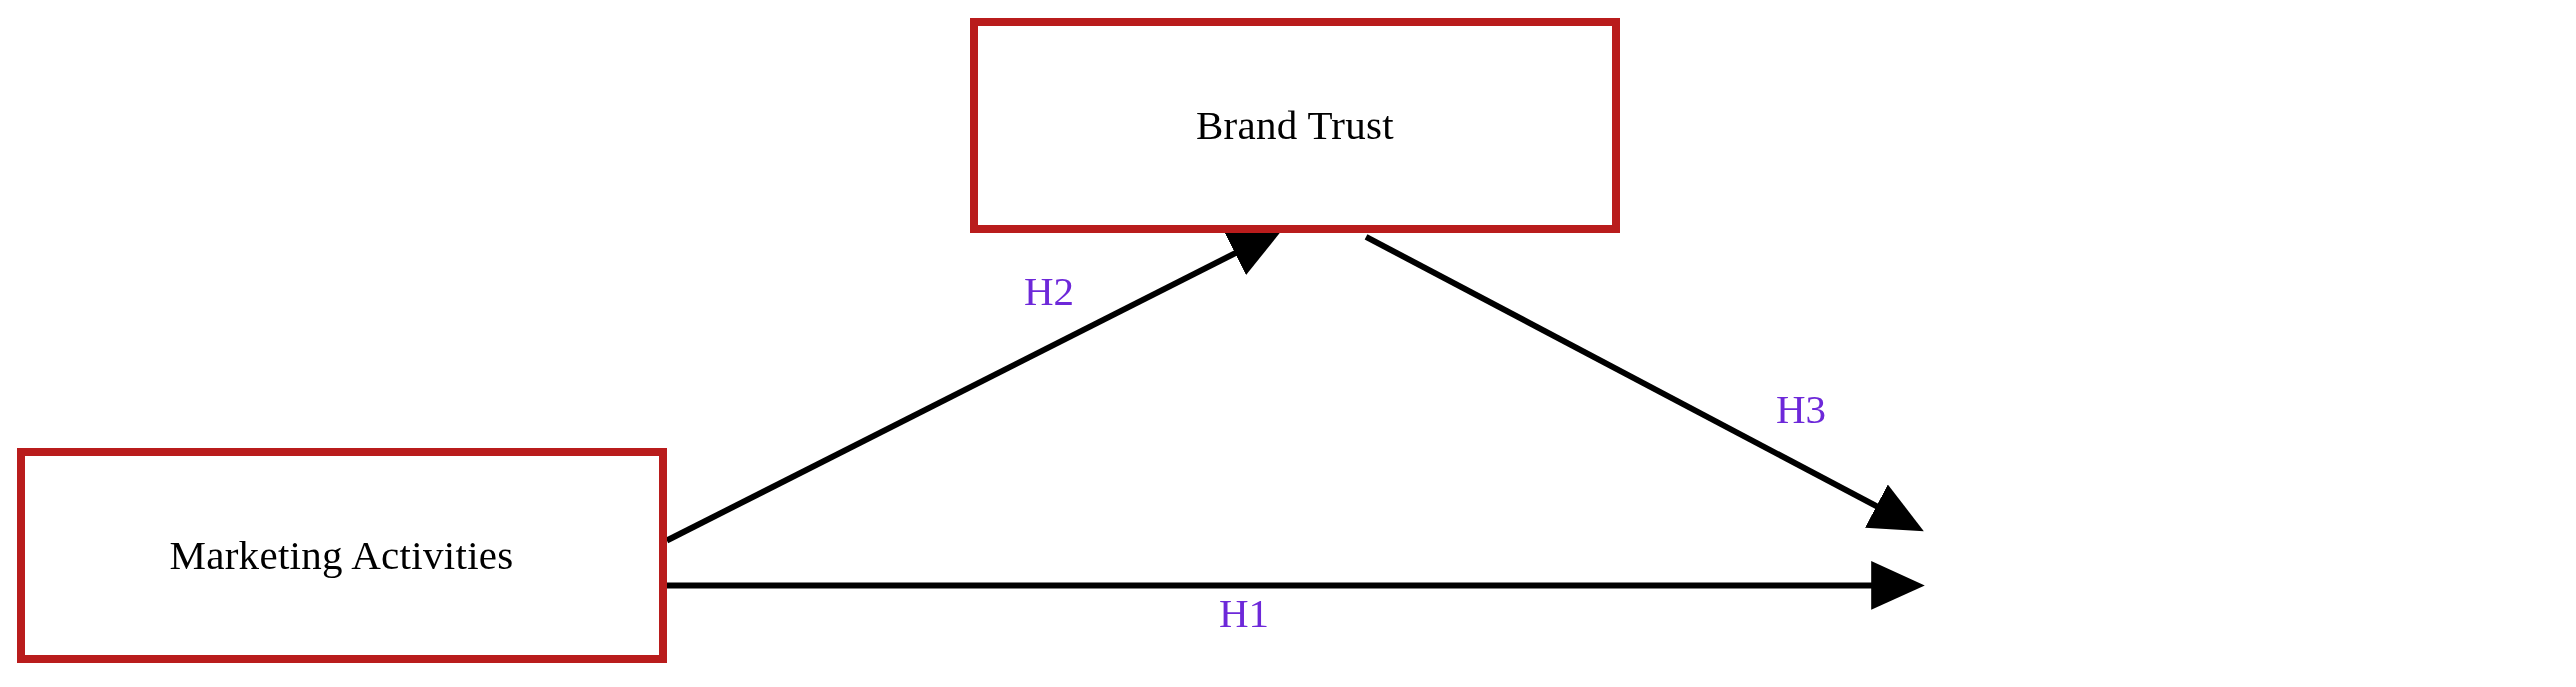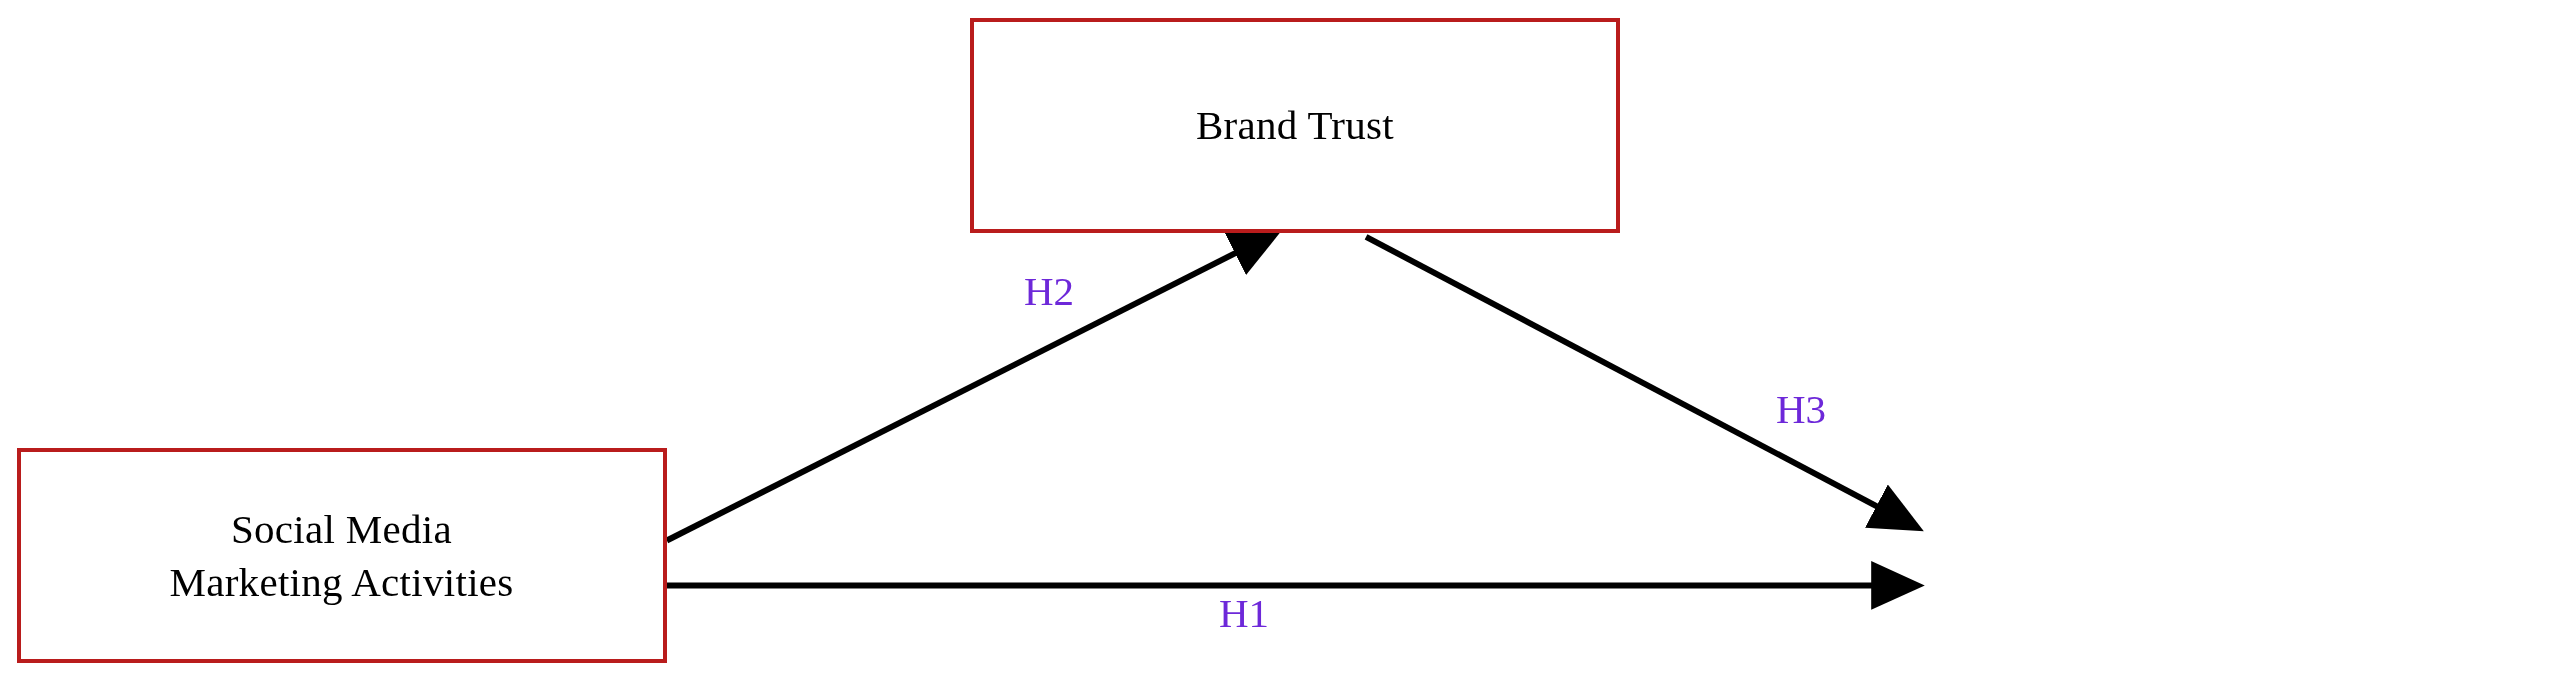--- a/index.html
+++ b/index.html
@@ -13,21 +13,21 @@
     width: 2576px;
     height: 688px;
     background: #ffffff;
     overflow: hidden;
     font-family: "Liberation Serif", "DejaVu Serif", serif;
   }
   .node-box {
     position: absolute;
     box-sizing: border-box;
     background: #ffffff;
-    border: 4px solid #b91c1c;
+    border: 8px solid #b91c1c;
     display: flex;
     flex-direction: column;
     align-items: center;
     justify-content: center;
     color: #000000;
     line-height: 1.28;
   }
   .node-label {
     font-size: 41px;
     white-space: nowrap;
@@ -87,21 +87,20 @@
     <line x1="1008" y1="817" x2="1928" y2="352" stroke="#000000" stroke-width="9" marker-end="url(#arrowhead)"></line>
 
     <line x1="2065" y1="358" x2="2897" y2="797" stroke="#000000" stroke-width="9" marker-end="url(#arrowhead)"></line>
   </svg>
 
   <div id="node-brand-trust" class="node-box">
     <div class="node-label">Brand Trust</div>
   </div>
 
   <div id="node-social-media" class="node-box">
-    <div class="node-label">Social Media</div>
     <div class="node-label">Marketing Activities</div>
   </div>
 
 
   <div id="label-h1" class="edge-label">H1</div>
   <div id="label-h2" class="edge-label">H2</div>
   <div id="label-h3" class="edge-label">H3</div>
 
 </div>
 

